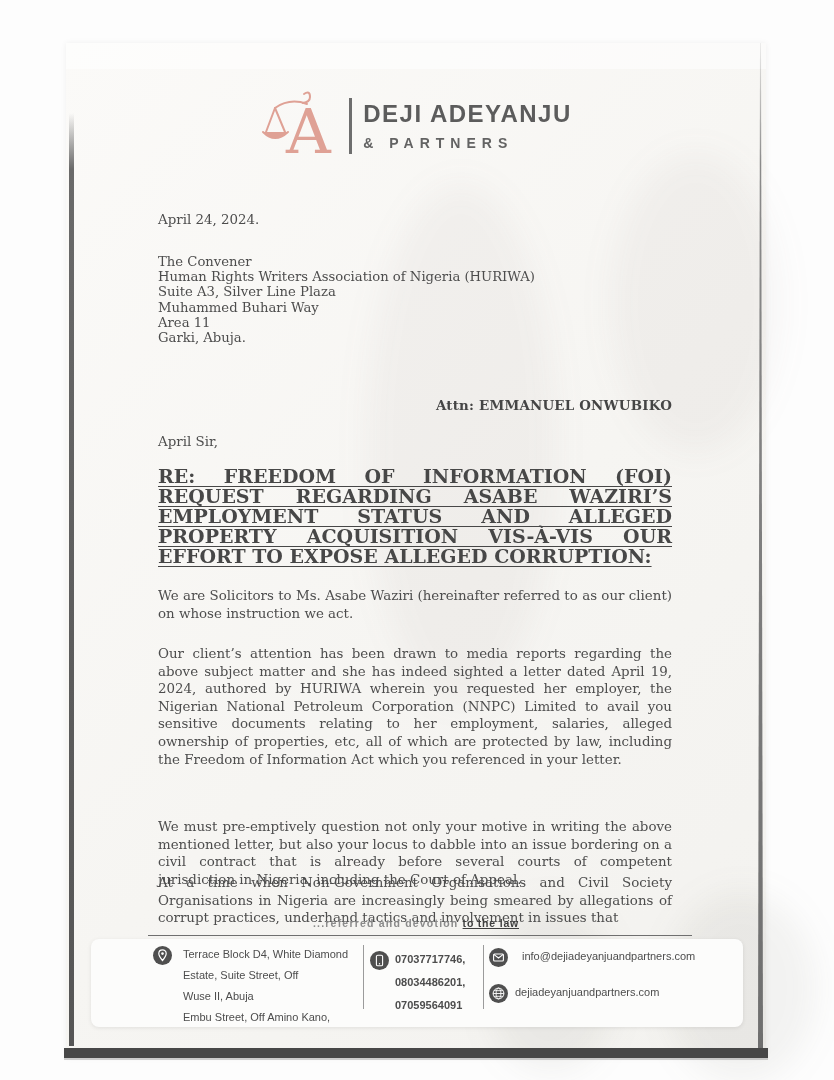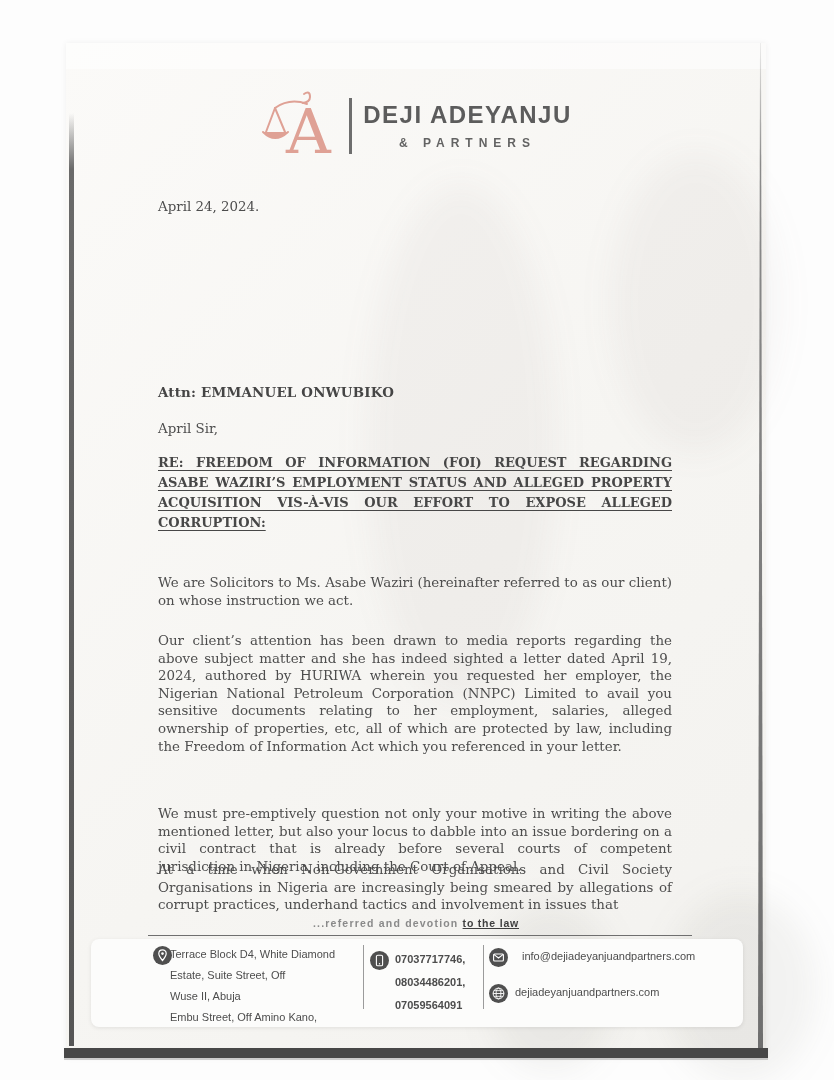--- a/index.html
+++ b/index.html
@@ -27,51 +27,51 @@
   .s1{left:300px;top:140px;width:190px;height:520px;}
   .s2{left:545px;top:110px;width:170px;height:300px;}
   .s3{left:420px;top:860px;width:130px;height:170px;background:rgba(100,95,90,0.07);}
   .s4{left:600px;top:850px;width:150px;height:190px;background:rgba(100,95,90,0.07);}
 
   
   .letterhead{position:absolute;left:0;top:44px;width:100%;display:flex;justify-content:center;}
   .logo{display:flex;align-items:center;gap:11px;}
   .logo-divider{width:3px;height:56px;background:#6e6e6e;}
   .firm-name{font-size:24px;font-weight:700;letter-spacing:1.5px;color:#5c5c5c;line-height:1.1;text-align:center;}
-  .firm-suffix{font-size:12px;font-weight:700;letter-spacing:6px;color:#636363;margin-top:8px;text-align:center;}
+  .firm-suffix{font-size:14px;font-weight:700;letter-spacing:6px;color:#636363;margin-top:8px;}
 
   
   .blk{position:absolute;left:92px;width:514px;color:#4d4d4d;
-    font-family:"DejaVu Serif","Liberation Serif",serif;font-size:13.4px;line-height:17.6px;}
+    font-family:"DejaVu Serif","Liberation Serif",serif;font-size:13.4px;line-height:17.6px;margin-top:13px;}
   .just{text-align:justify;}
   .b-date{top:155px;}
   .b-recipient{top:198px;font-size:13.2px;line-height:15.2px;}
-  .b-attn{top:341px;font-weight:700;color:#454545;letter-spacing:0.2px;}
+  .b-attn{top:341px;font-weight:700;color:#454545;letter-spacing:0.2px;text-align:right;}
   .b-salutation{top:377px;}
-  .b-subject{top:410px;font-weight:700;color:#474747;font-size:13px;line-height:20px;
+  .b-subject{top:410px;font-weight:700;color:#474747;font-size:19px;line-height:20px;
     text-decoration:underline;text-underline-offset:3px;text-decoration-thickness:1px;}
   .b-demand{top:494px;font-weight:700;color:#474747;text-align:center;
     text-decoration:underline;text-underline-offset:3px;}
   .b-p1{top:531px;}
   .b-p2{top:589px;}
   .b-p3{top:762px;}
   .b-p4{top:818px;}
 
   
   .tagline{position:absolute;left:0;top:874px;width:700px;text-align:center;
     font-size:10.5px;font-weight:700;letter-spacing:1.2px;color:#8a8a8a;}
   .tagline .t-bold{color:#3f3f3f;letter-spacing:0.8px;text-decoration:underline;}
   .footer-rule{position:absolute;left:82px;top:892px;width:544px;height:0;
     border-top:1.6px solid #6f6f6f;}
   .footer-card{position:absolute;left:25px;top:896px;width:652px;height:88px;
     background:#fcfcfb;border-radius:8px;box-shadow:0 1px 4px rgba(0,0,0,0.09);
     font-size:11px;color:#4d4d4d;font-weight:500;}
   .fc-icon{position:absolute;width:19px;height:19px;}
   .fc-divider{position:absolute;top:6px;width:1.4px;height:64px;background:#9b9b9b;}
-  .addr{position:absolute;left:79px;top:5px;width:185px;line-height:21px;}
+  .addr{position:absolute;left:92px;top:5px;width:185px;line-height:21px;}
   .phones{position:absolute;left:304px;top:9px;width:90px;line-height:23px;font-weight:bold;}
   .contact-line{position:absolute;left:424px;white-space:nowrap;}
 </style>
 </head>
 <body>
 
 <div class="stage">
   <div class="paper">
     <div class="paper-top-strip"></div>
     <div class="smudge s1"></div>
@@ -98,20 +98,28 @@
         <div class="logo-divider"></div>
         <div>
           <div class="firm-name">DEJI ADEYANJU</div>
           <div class="firm-suffix">&amp; PARTNERS</div>
         </div>
       </div>
     </header>
 
     <div class="blk b-date">April 24, 2024.</div>
 
+    <div class="blk b-recipient">
+      <div>The Convener</div>
+      <div>Human Rights Writers Association of Nigeria (HURIWA)</div>
+      <div>Suite A3, Silver Line Plaza</div>
+      <div>Muhammed Buhari Way</div>
+      <div>Area 11</div>
+      <div>Garki, Abuja.</div>
+    </div>
 
     <div class="blk b-attn">Attn: EMMANUEL ONWUBIKO</div>
     <div class="blk b-salutation">April Sir,</div>
     <div class="blk b-subject just">RE: FREEDOM OF INFORMATION (FOI) REQUEST REGARDING ASABE WAZIRI’S EMPLOYMENT STATUS AND ALLEGED PROPERTY ACQUISITION VIS-À-VIS OUR EFFORT TO EXPOSE ALLEGED CORRUPTION:</div>
     <div class="blk b-p1 just">We are Solicitors to Ms. Asabe Waziri (hereinafter referred to as our client) on whose instruction we act.</div>
     <div class="blk b-p2 just">Our client’s attention has been drawn to media reports regarding the above subject matter and she has indeed sighted a letter dated April 19, 2024, authored by HURIWA wherein you requested her employer, the Nigerian National Petroleum Corporation (NNPC) Limited to avail you sensitive documents relating to her employment, salaries, alleged ownership of properties, etc, all of which are protected by law, including the Freedom of Information Act which you referenced in your letter.</div>
     <div class="blk b-p3 just">We must pre-emptively question not only your motive in writing the above mentioned letter, but also your locus to dabble into an issue bordering on a civil contract that is already before several courts of competent jurisdiction in Nigeria, including the Court of Appeal.</div>
     <div class="blk b-p4 just">At a time when Non-Government Organisations and Civil Society Organisations in Nigeria are increasingly being smeared by allegations of corrupt practices, underhand tactics and involvement in issues that</div>
 
     <div class="tagline"><span>...referred and devotion </span><span class="t-bold">to the law</span></div>

